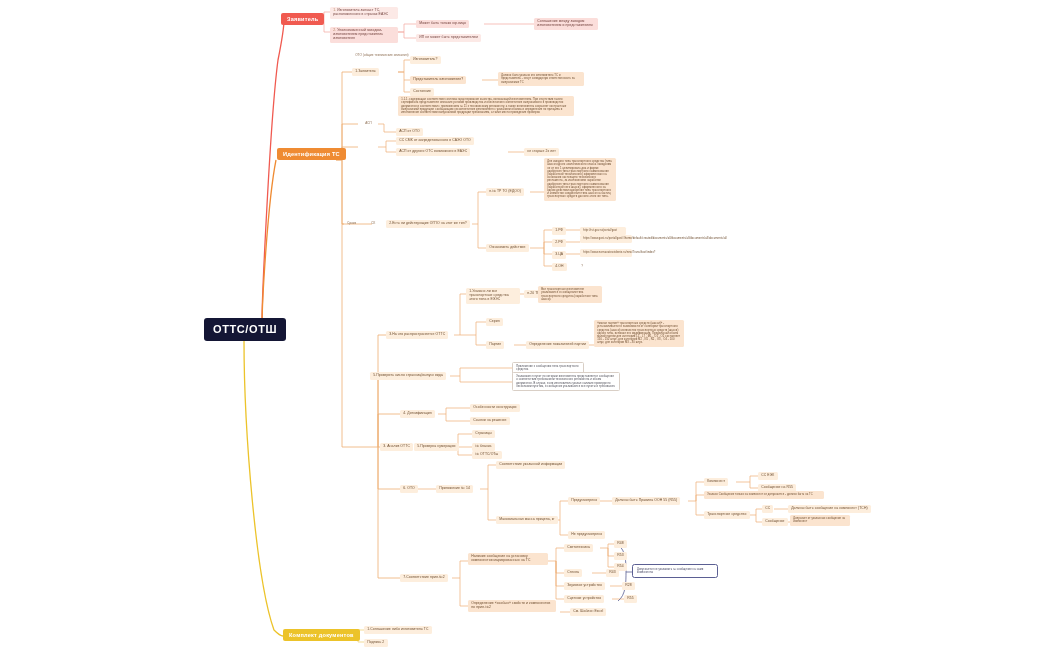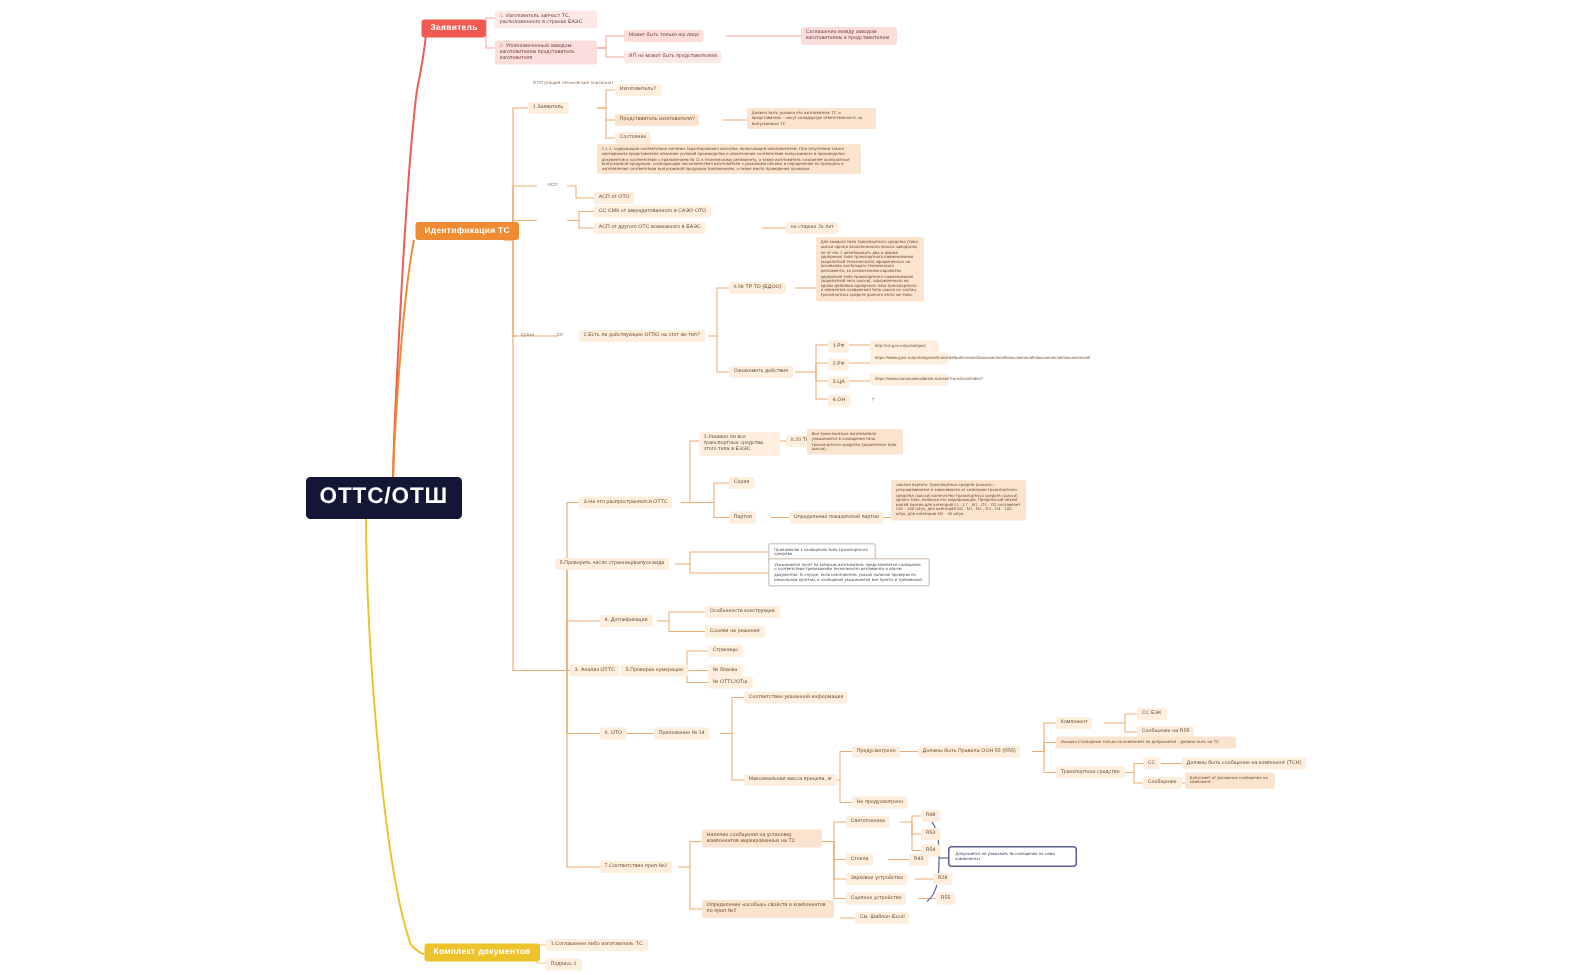--- a/index.html
+++ b/index.html
@@ -25,21 +25,21 @@
   .node {
     position: absolute;
     white-space: normal;
     line-height: 1.12;
     letter-spacing: 0.1px;
   }
   
   .root {
     background: #141635;
     color: #ffffff;
-    font-size: 15px;
+    font-size: 11px;
     font-weight: bold;
     padding: 5px 9px 6px 9px;
     border-radius: 3px;
     letter-spacing: 0.6px;
   }
   
   .b1 {
     color: #ffffff;
     font-size: 5.6px;
     font-weight: bold;

